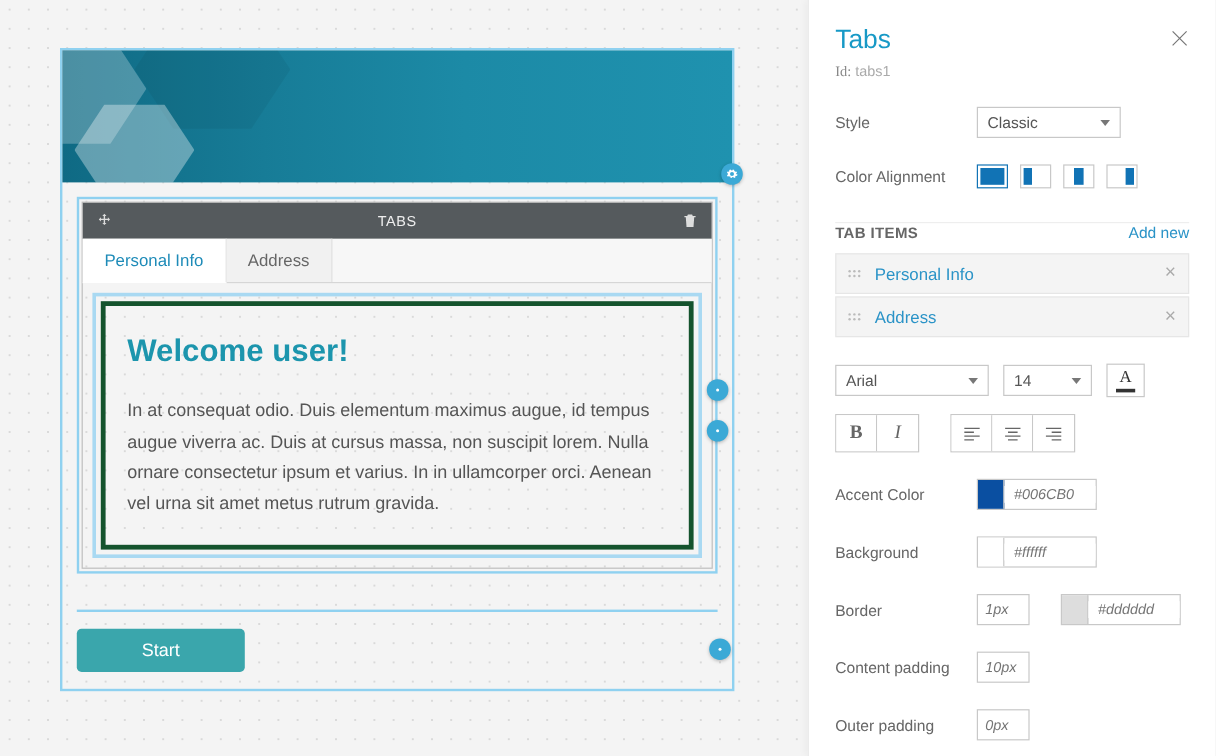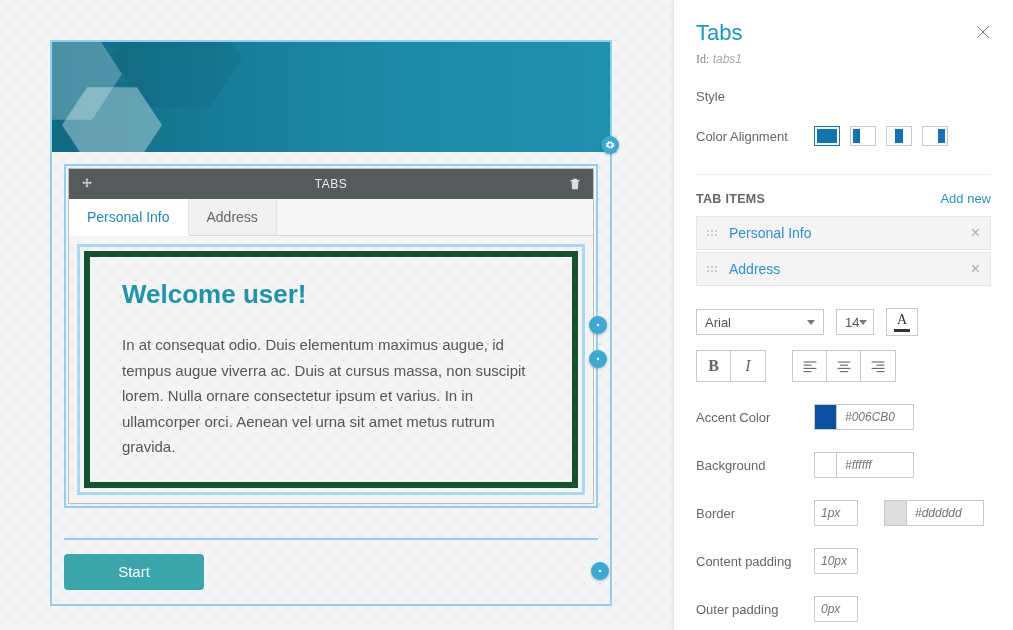--- a/index.html
+++ b/index.html
@@ -30,69 +30,69 @@
 .widget-header .spacer { flex: 1; text-align: center; }
 .widget-header svg { width: 14px; height: 14px; fill: #ddd; }
 .widget-header .hicon { width: 20px; display:flex; align-items:center; justify-content:center; }
 
 .tab-strip { display: flex; border-bottom: 1px solid #d6d6d6; background: #f7f7f7; }
 .tab-strip .tab { padding: 10px 18px; font-size: 14px; color: #666; border-right: 1px solid #e2e2e2; cursor: pointer; background:#f1f1f1; }
 .tab-strip .tab.active { color: #1e8bb8; background: #fff; border-bottom: 1px solid #fff; margin-bottom: -1px; }
 
 .tab-body { padding: 8px; }
 .content-sel { border: 3px solid #a9d9f2; padding: 4px; position: relative; }
-.content-inner { border: 6px solid #14532d; padding: 22px 32px; }
+.content-inner { border: 4px solid #14532d; padding: 22px 18px; }
 .content-inner h1 { color: #1c95ad; font-size: 26px; font-weight: 700; margin-bottom: 22px; }
 .content-inner p { color: #555; font-size: 15px; line-height: 1.7; }
 
 .k2 { right: -11px; top: 150px; }
 .k3 { right: -11px; top: 184px; }
 
 .button-sel { margin: 18px 12px 14px 12px; position: relative; border-top: 2px solid #8fd1f0; padding-top: 14px; }
 .start-btn { background: #3aa6ac; color: #fff; border: none; border-radius: 4px; width: 140px; height: 36px; font-size: 15px; cursor: pointer; }
 .k4 { right: -11px; bottom: 10px; }
 
 
 .insp-title { color: #1799c6; font-size: 22px; font-weight: 400; }
 .insp-close { position: absolute; right: 20px; top: 22px; color: #888; cursor: pointer; }
 .insp-close svg { width: 20px; height: 20px; stroke: #777; stroke-width: 1.2; fill:none; }
 .insp-id { color: #999; font-size: 12px; margin-top: 6px; }
 .insp-id .lbl { color:#888;font-family:Liberation Serif, serif; }
-.insp-id .val { font-style: italic; color:#aaa; }
+.insp-id .val { color:#aaa; }
 
 .row { display: flex; align-items: center; margin-top: 22px; }
 .row .label { flex: 0 0 118px; color: #666; font-size: 13px; }
 .select { border: 1px solid #c8c8c8; height: 26px; padding: 0 8px; font-size: 13px; color: #555; background: #fff; width: 120px; display:flex; align-items:center; justify-content:space-between; cursor:pointer; }
 .select .caret { border-left:4px solid transparent; border-right:4px solid transparent; border-top:5px solid #777; }
 
 .align-opts { display: flex; gap: 10px; }
 .align-opt { width: 26px; height: 20px; border: 1px solid #c8c8c8; padding: 2px; cursor: pointer; display:flex; }
 .align-opt.selected { border: 1px solid #1173b5; }
 .align-opt .fill { background: #1173b5; }
 .align-opt .rest { background: transparent; }
 .ao-full .fill{width:100%;} 
 .ao-left .fill{width:35%;} .ao-left .rest{width:65%;}
 .ao-center .rest{width:32%;} .ao-center .fill{width:36%;}
 .ao-right .rest{width:65%;} .ao-right .fill{width:35%;}
 
-.section-head { display: flex; align-items: center; justify-content: space-between; margin-top: 28px; border-top: 1px solid #eee; padding-top: 16px; }
+.section-head { display: flex; align-items: center; justify-content: space-between; margin-top: 28px; border-top: 1px solid #eee; }
 .section-head h3 { color: #666; font-size: 12.5px; letter-spacing: .3px; font-weight: 700; }
 .section-head a { color: #2a93c7; font-size: 13px; text-decoration: none; cursor:pointer; }
 
 .item-list { margin-top: 10px; }
 .item { background: #f4f4f4; border: 1px solid #e6e6e6; height: 34px; display: flex; align-items: center; padding: 0 10px; margin-bottom: 2px; }
 .item .grip { color: #bbb; margin-right: 12px; display:flex; flex-direction:column; gap:2px; }
 .item .grip span{ display:flex; gap:2px;}
 .item .grip i{ width:2px; height:2px; background:#bbb; border-radius:50%; display:block;}
 .item .name { color: #2a93c7; font-size: 14px; flex: 1; cursor:pointer; }
 .item .del { color: #aaa; cursor: pointer; font-size: 16px; }
 
 .toolbar-row { display:flex; gap:12px; margin-top:22px; align-items:center; }
 .font-select { width:128px; }
-.size-select { width:38px; }
+.size-select { width:74px; }
 .text-color-btn { width:32px; height:28px; border:1px solid #c8c8c8; display:flex; flex-direction:column; align-items:center; justify-content:center; cursor:pointer; }
 .text-color-btn .A { font-family: Georgia, serif; font-size:14px; color:#333; line-height:1; }
 .text-color-btn .bar { width:16px; height:3px; background:#333; margin-top:2px;}
 
 .btn-group { display:inline-flex; border:1px solid #c8c8c8; }
 .btn-group button { width:34px; height:30px; border:none; border-right:1px solid #c8c8c8; background:#fff; cursor:pointer; display:flex; align-items:center; justify-content:center; color:#666; }
 .btn-group button:last-child { border-right:none; }
 .btn-group .b { font-family: Georgia, serif; font-weight:700; font-size:16px; }
 .btn-group .i { font-family: Georgia, serif; font-style:italic; font-size:16px; }
 .btn-group svg { width:16px; height:14px; }
@@ -186,20 +186,24 @@
     <div class="insp-close"><svg viewBox="0 0 24 24">
           <path d="M5 5l14 14M19 5L5 19"></path>
         </svg></div>
     <div class="insp-id">
       <span class="lbl">Id:</span>
       <span class="val">tabs1</span>
     </div>
 
     <div class="row">
       <div class="label">Style</div>
+      <div class="select">
+        <span>Classic</span>
+        <span class="caret"></span>
+      </div>
     </div>
 
     <div class="row">
       <div class="label">Color Alignment</div>
       <div class="align-opts">
         <div class="align-opt ao-full selected">
             <div class="fill"></div>
           </div>
         <div class="align-opt ao-left">
             <div class="fill"></div>

